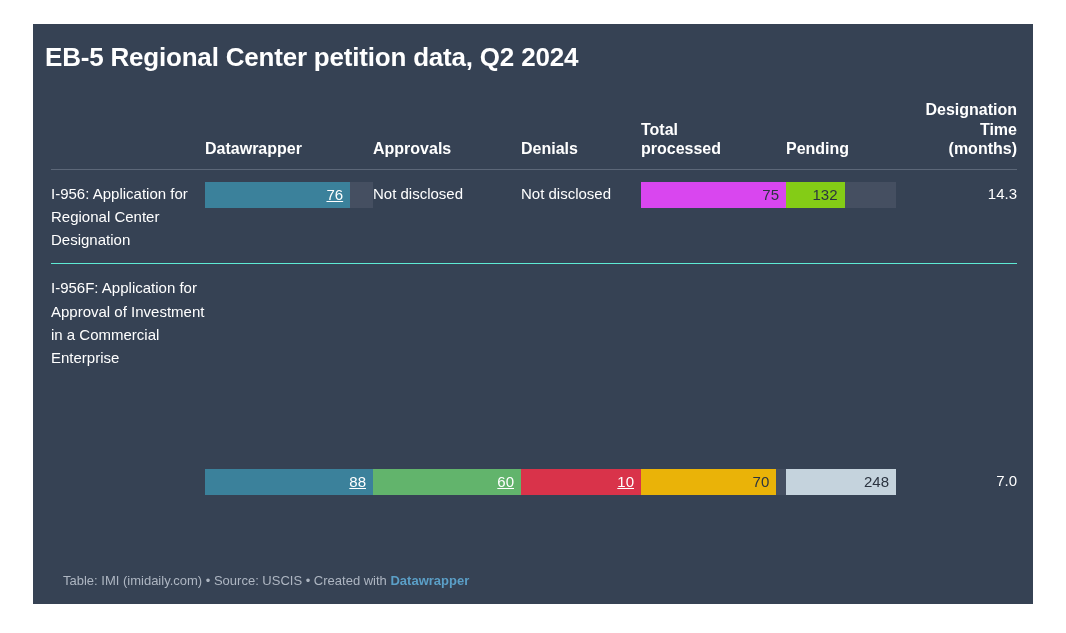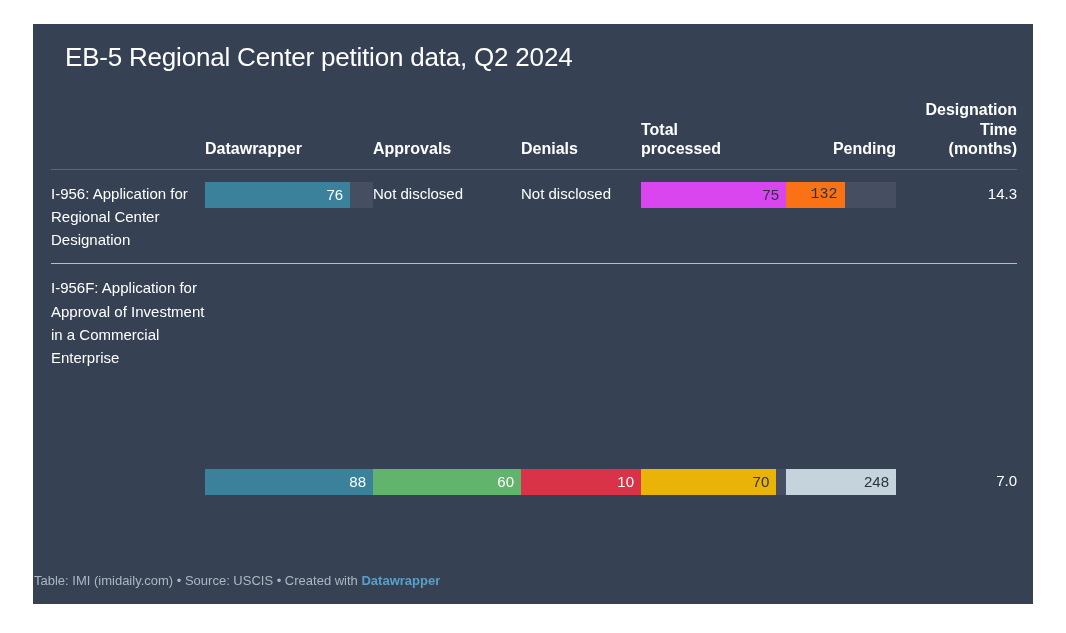--- a/index.html
+++ b/index.html
@@ -22,24 +22,24 @@
     top: 24px;
     width: 1000px;
     height: 580px;
     background: #364254;
     box-sizing: border-box;
     padding: 0;
   }
 
   .title {
     position: absolute;
-    left: 32px;
+    left: 12px;
     top: 18px;
     font-size: 26px;
-    font-weight: normal;
+    font-weight: bold;
     color: #ffffff;
     letter-spacing: -0.2px;
     white-space: nowrap;
   }
 
   table.datatable {
     position: absolute;
     left: 18px;
     top: 76px;
     width: 966px;
@@ -55,21 +55,21 @@
     padding: 0 0 10px 0;
     text-align: left;
     line-height: 1.22;
     border-bottom: 1px solid #5c6778;
   }
   table.datatable th.th-label { width: 154px; }
   table.datatable th.th-apps { width: 168px; }
   table.datatable th.th-appr { width: 148px; }
   table.datatable th.th-den { width: 120px; }
   table.datatable th.th-total { width: 145px; }
-  table.datatable th.th-pend  { width: 110px; text-align: right; }
+  table.datatable th.th-pend  { width: 110px; }
   table.datatable th.th-time  { width: 121px; text-align: right; }
 
   table.datatable td {
     vertical-align: top;
     font-size: 15px;
     color: #ffffff;
     padding: 12px 0 12px 0;
     line-height: 1.55;
     border-bottom: 1px solid #5eead4;
   }
@@ -118,26 +118,26 @@
 
   .bar-value {
     position: absolute;
     right: 7px;
     top: 0;
     height: 26px;
     line-height: 26px;
     font-size: 15px;
     white-space: nowrap;
   }
-  .bar-value.light { color: #ffffff; }
+  .bar-value.light { color: #ffffff; text-decoration: underline; }
   .bar-value.dark  { color: #2c3440; font-weight: normal; }
 
   .footer {
     position: absolute;
-    left: 1px;
+    left: 30px;
     bottom: 16px;
     font-size: 13px;
     color: #aeb6c2;
     white-space: nowrap;
   }
   .footer .brand {
     color: #5b9fc7;
     font-weight: bold;
   }
 </style>
@@ -187,21 +187,21 @@
         <td class="cell-bar">
           <div class="bar-track no-track" style="background: transparent;">
             <div class="bar-fill" style="width: 100%; background: #d946ef;">
               <span class="bar-value dark">75</span>
             </div>
           </div>
         </td>
 
         <td class="cell-bar">
           <div class="bar-track">
-            <div class="bar-fill" style="width: 53.2%; background: #f97316; font-family: Liberation Mono, monospace;">
+            <div class="bar-fill" style="width: 53.2%; background: #84cc16;">
               <span class="bar-value dark">132</span>
             </div>
           </div>
         </td>
 
         <td class="cell-time">14.3</td>
       </tr>
 
       <tr class="data-row row-2">
         <td class="cell-label">I-956F: Application for Approval of Investment in a Commercial Enterprise</td>

